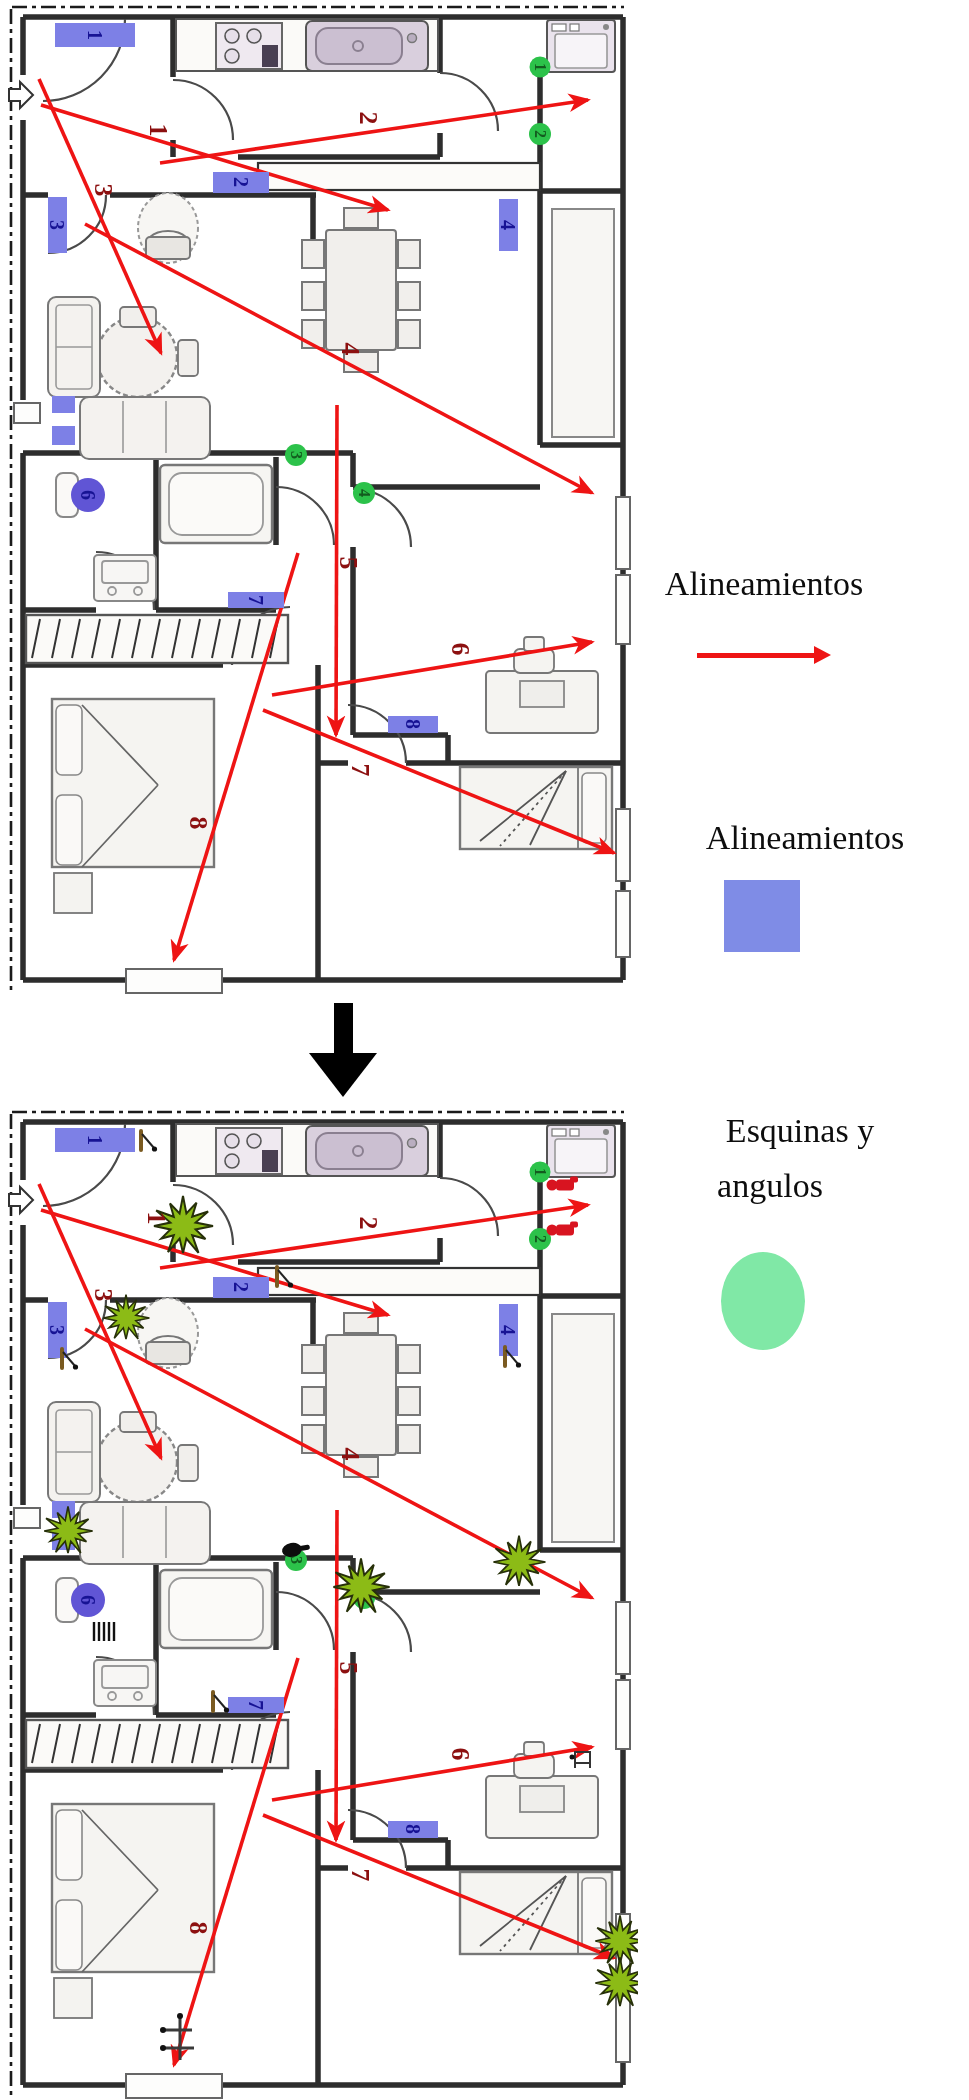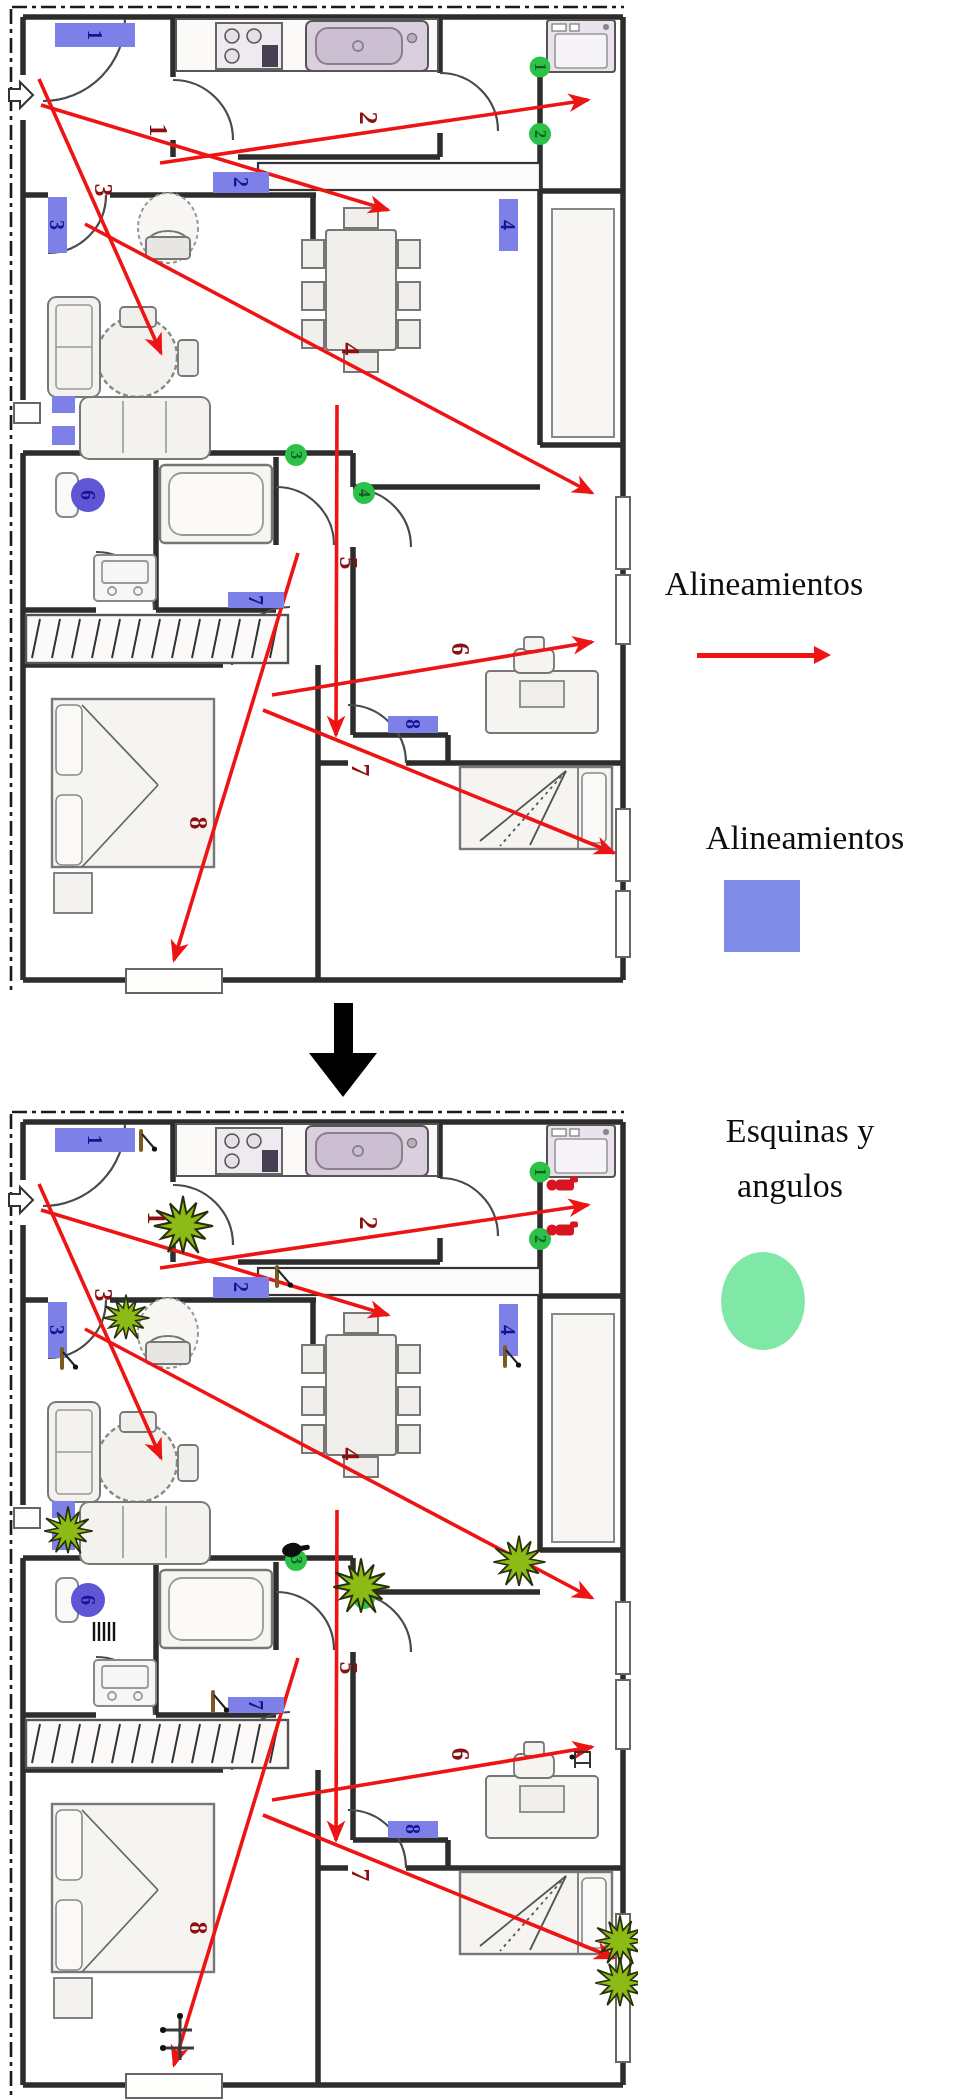--- a/index.html
+++ b/index.html
@@ -332,16 +332,16 @@
     <div class="la-head"></div>
   </div>
 
   <div class="legend-text" style="left:805px;top:838px;">Alineamientos</div>
   <div class="legend-square"></div>
 
   <div class="ta-stem"></div>
   <div class="ta-head"></div>
 
   <div class="legend-text" style="left:768px;top:1131px;margin-left:32px;">Esquinas y</div>
-  <div class="legend-text" style="left:770px;top:1186px;margin-left:20px;">angulos</div>
+  <div class="legend-text" style="left:770px;top:1186px;">angulos</div>
   <div class="legend-ellipse"></div>
 
 </div>
 
 </body></html>

